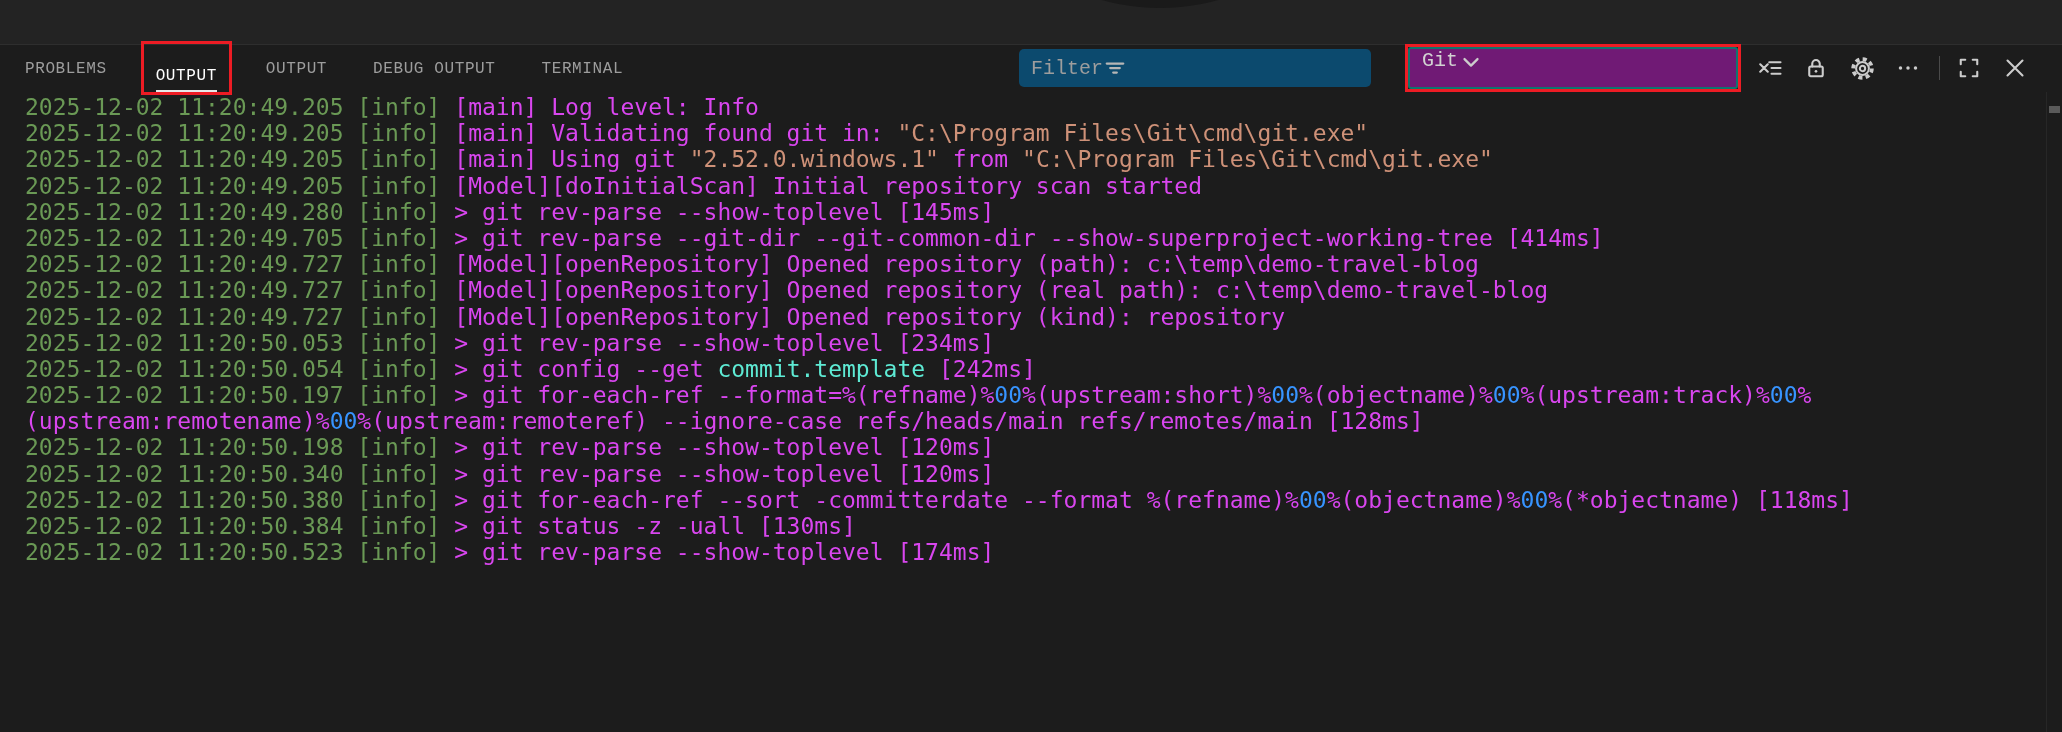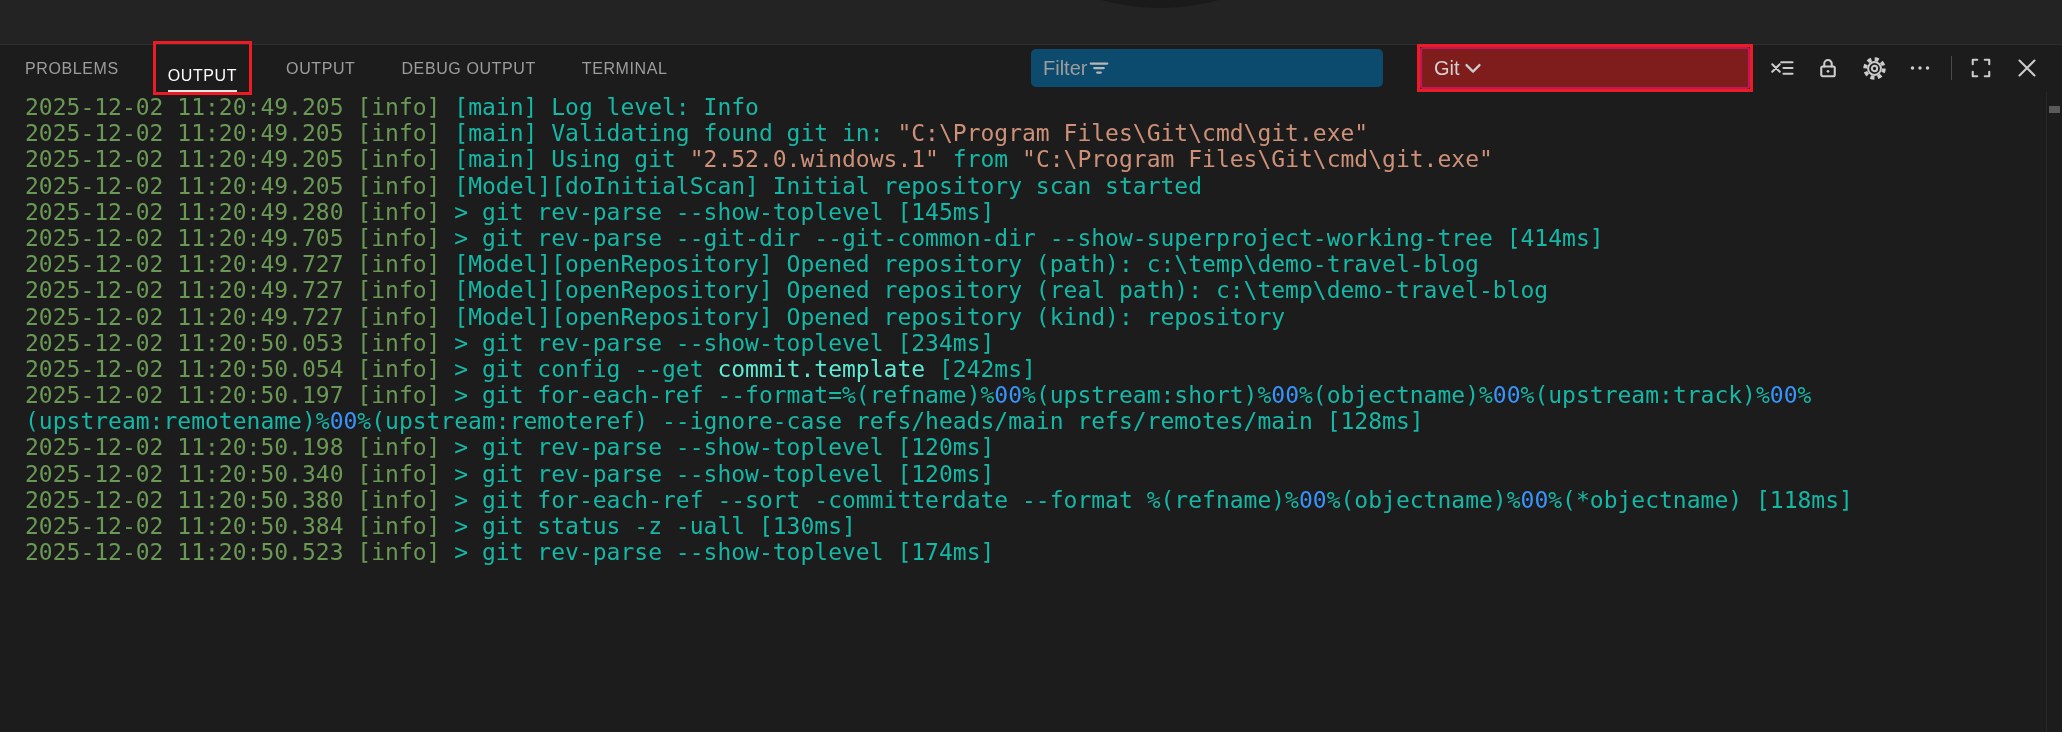--- a/index.html
+++ b/index.html
@@ -7,51 +7,51 @@
     width:2062px;height:732px;position:relative;overflow:hidden;
     background:#1c1c1c;font-family:"Liberation Sans",sans-serif;
     -webkit-font-smoothing:antialiased;
   }
   
   .topstrip{position:absolute;top:0;left:0;right:0;height:44px;background:#232323;
     overflow:hidden;border-bottom:1px solid #2e2e2e;}
   .watermark{position:absolute;left:960px;top:-455px;width:400px;height:400px;
     background:#1a1a1a;border-radius:48px;transform:scaleX(2.2) rotate(45deg);}
   
-  .panel-header{position:absolute;top:45px;left:0;right:4px;height:46px;
-    display:flex;align-items:center;}
+  .panel-header{position:absolute;top:45px;left:0;right:16px;height:46px;
+    display:flex;align-items:center;font-family:Liberation Mono, monospace;}
   .tabs{display:flex;align-items:center;padding-left:25px;}
   .tab{margin-right:46px;font-size:16px;letter-spacing:.6px;color:#9d9d9d;
     white-space:nowrap;cursor:pointer;padding:9px 0 7px;}
   .red-annot-tab{border:3px solid #ed1c24;padding:14px 12px 0;margin:-5px 34px -5px -12px;}
   .tab--active{color:#ffffff;margin-right:0;border-bottom:2px solid #e7e7e7;padding-bottom:5px;}
   .header-right{margin-left:auto;display:flex;align-items:center;padding-right:14px;}
   
   .filterbox{width:328px;height:38px;background:#0c4a6e;border-radius:5px;
     display:flex;align-items:center;padding:0 12px;}
   .filterbox .ph{color:#9d9d9d;font-size:20px;}
   .filterbox svg{margin-left:auto;}
   
   .red-annot-dd{border:3px solid #ed1c24;margin-left:34px;}
-  .dropdown{width:302px;height:38px;background:#7f1d1d;border:2px solid #be185d;
-    border-radius:3px;display:flex;align-items:center;padding:0 12px;cursor:pointer;}
+  .dropdown{width:302px;height:38px;background:#701a75;border:2px solid #0f766e;
+    border-radius:3px;display:flex;align-items:flex-start;padding:0 12px;cursor:pointer;}
   .dropdown .val{color:#d2d2d2;font-size:20px;}
   .dropdown svg{margin-left:auto;}
   
   .icon-btn{width:34px;height:34px;display:flex;align-items:center;justify-content:center;
     margin-left:12px;border-radius:5px;cursor:pointer;}
   .divider{width:1px;height:24px;background:#4a4a4a;margin-left:14px;}
   
   .log{position:absolute;top:92px;left:0;right:18px;bottom:0;padding:2px 0 0 25px;
     font-family:"DejaVu Sans Mono","Liberation Mono",monospace;
     font-size:23px;line-height:26.2px;white-space:pre;color:#cccccc;overflow:hidden;}
   .log-line{height:26.2px;}
   .s-ts{color:#6a9955;}
   .s-info{color:#6a9955;}
-  .s-txt{color:#14b8a6;}
+  .s-txt{color:#d946ef;}
   .s-str{color:#ce9178;}
   .s-num{color:#3794ff;}
   .s-link{color:#5eead4;}
   
   .scrollbar{position:absolute;top:92px;right:0;width:15px;bottom:0;border-left:1px solid #272727;}
   .scroll-thumb{position:absolute;top:14px;left:2px;right:2px;height:7px;background:#5a5a5a;}
   svg{display:block;}
 </style>
 </head>
 <body>

